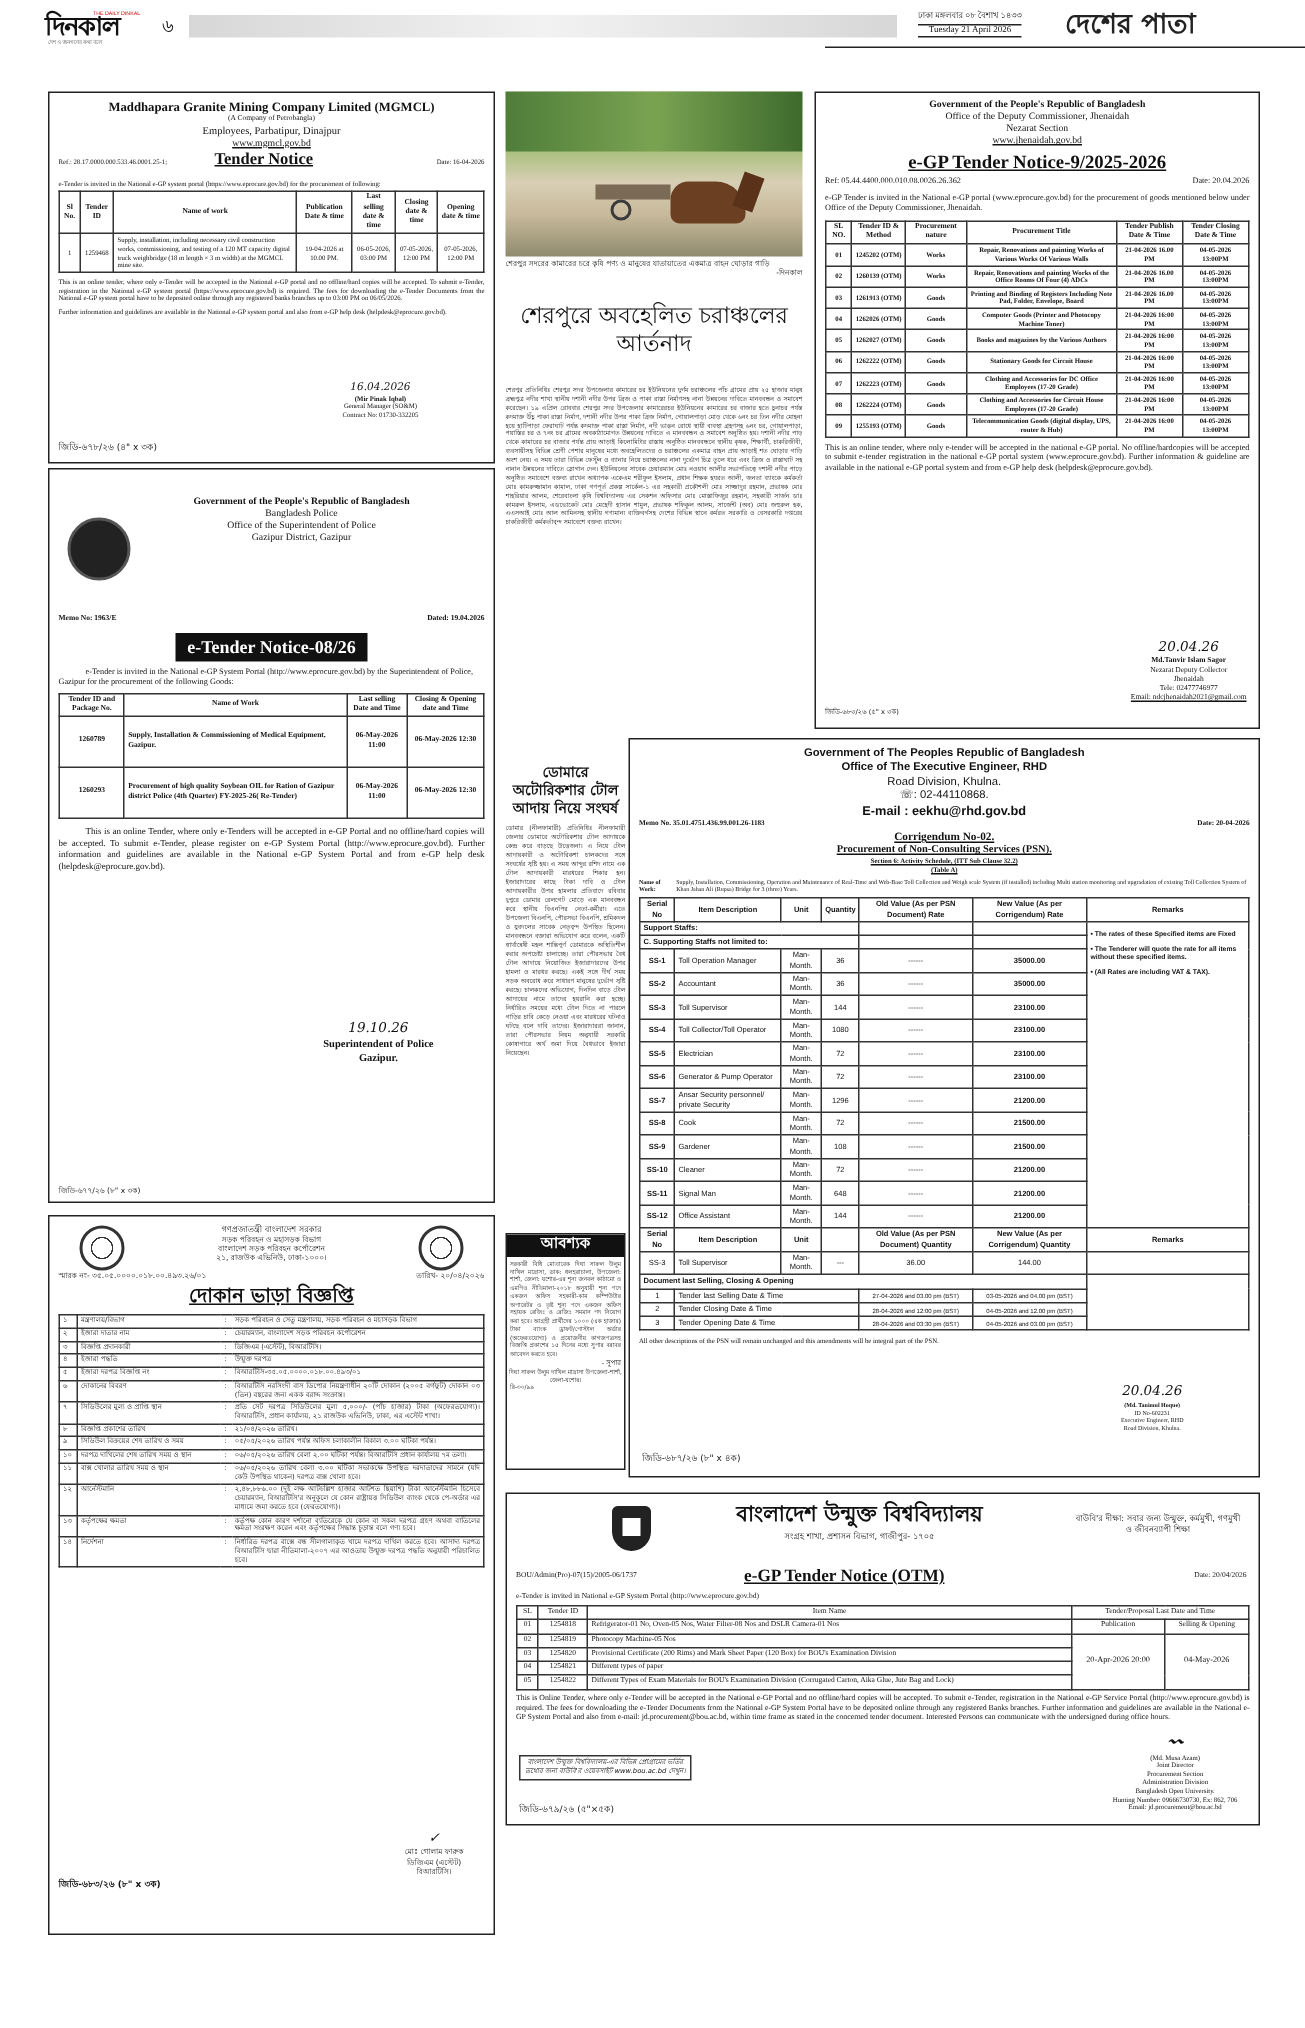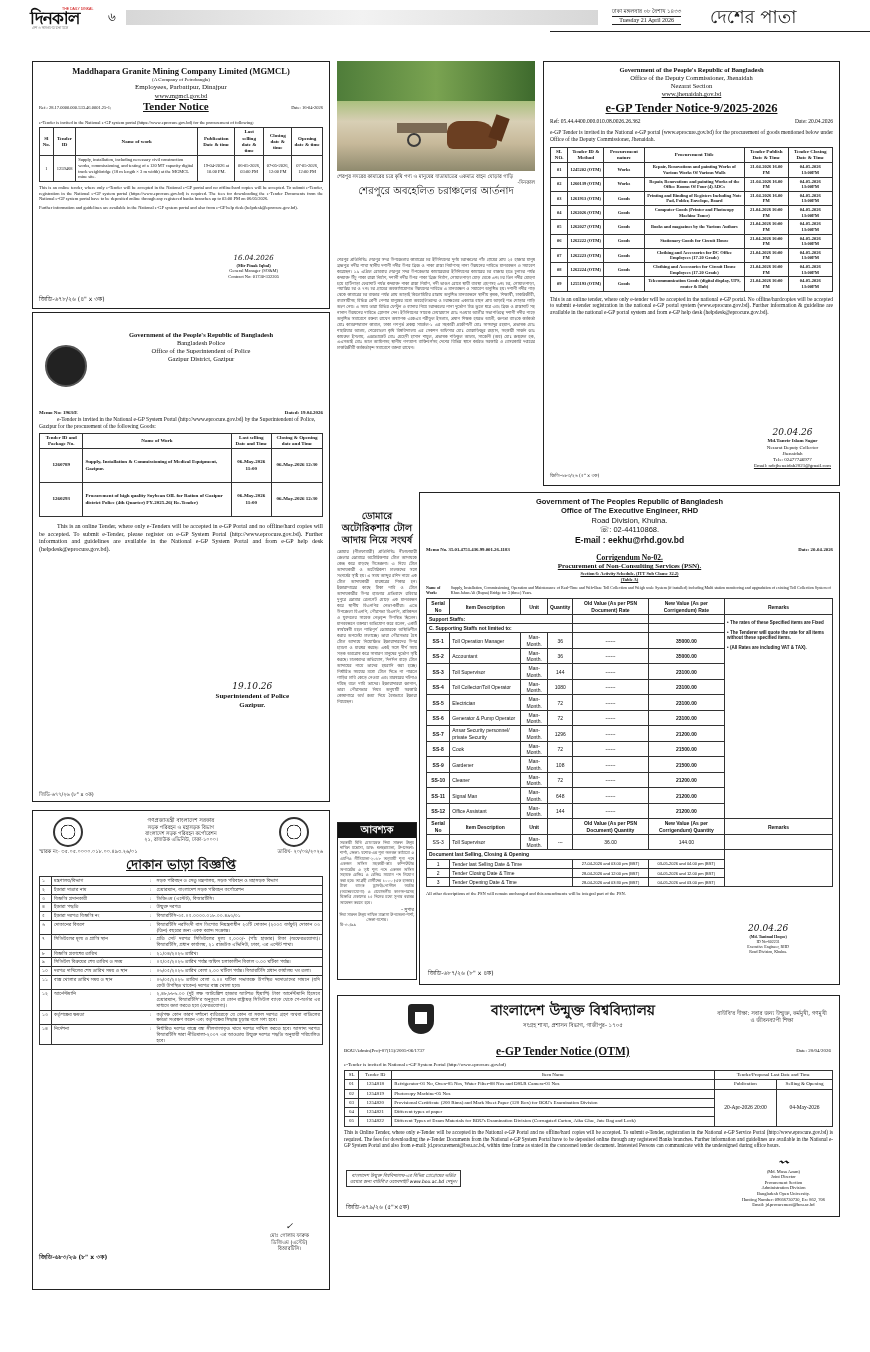--- a/index.html
+++ b/index.html
@@ -15,21 +15,21 @@
 .u{text-decoration:underline}
 .just{text-align:justify}
 
 #hdr{left:30px;top:8px;width:810px;height:22px}
 .logo{position:absolute;left:0;top:0;font-family:"DejaVu Sans",sans-serif;font-weight:bold;font-size:17px;color:#111;letter-spacing:-1px}
 .logo-sub{position:absolute;left:2px;top:18px;font-size:3.5px;color:#444}
 .logo-en{position:absolute;left:32px;top:-1px;font-size:3.5px;color:#c00;font-family:"Liberation Sans",sans-serif}
 .pgnum{position:absolute;left:78px;top:2px;font-size:12px;font-family:"DejaVu Sans",sans-serif}
 .hbar{position:absolute;left:96px;top:2px;width:472px;height:15px;background:linear-gradient(90deg,#d7d7d7,#f2f2f2 50%,#d7d7d7)}
 .hdate{position:absolute;left:582px;top:0;font-size:5.5px;text-align:center}
-.hsec{position:absolute;left:680px;top:-2px;font-size:18px;font-family:"DejaVu Sans",sans-serif;font-weight:400;color:#222}
+.hsec{position:absolute;left:680px;top:-2px;font-size:18px;font-family:"DejaVu Sans",sans-serif;font-weight:700;color:#222}
 .hline{position:absolute;left:520px;top:23px;width:330px;height:1px;background:#222}
 .sig{font-family:"DejaVu Serif",serif;font-style:italic;font-size:9px;color:#111}
 .photo{position:absolute;background:linear-gradient(180deg,#6f9a54 0%,#9bbb6b 30%,#d8cfb5 55%,#c7b99a 75%,#8f8a6e 100%);overflow:hidden}
 .bn{font-family:"DejaVu Sans",sans-serif}
 .emblem{position:absolute;border-radius:50%;background:#222;border:2px solid #555}
 .emblem2{position:absolute;border-radius:50%;border:2px solid #333;background:radial-gradient(circle,#fff 35%,#333 36%,#333 40%,#fff 41%)}
 </style>
 </head>
 <body>
 
@@ -98,21 +98,21 @@
     <div class="abs" style="left:0;top:0;width:198px;height:40px;background:linear-gradient(90deg,#4f7d3a,#7aa351,#3e6a2d)"></div>
     <div class="abs" style="left:110px;top:60px;width:50px;height:28px;background:#6b3f22;border-radius:12px 20px 6px 6px"></div>
     <div class="abs" style="left:155px;top:55px;width:14px;height:24px;background:#5a3219;transform:rotate(20deg)"></div>
     <div class="abs" style="left:60px;top:62px;width:50px;height:10px;background:#7b6a55"></div>
     <div class="abs" style="left:70px;top:72px;width:14px;height:14px;border-radius:50%;border:2px solid #3b3b3b"></div>
   </div>
   <div class="bn" style="position:absolute;top:112px;left:0;width:198px;font-size:5px">
     <span>শেরপুর সদরের কামারের চরে কৃষি পণ্য ও মানুষের যাতায়াতের একমাত্র বাহন ঘোড়ার গাড়ি</span>
     <div style="text-align:right">-দিনকাল</div>
   </div>
-  <div class="abs c bn" style="top:124px;left:0;width:198px;font-size:10px">শেরপুরে অবহেলিত চরাঞ্চলের আর্তনাদ</div>
+  <div class="abs c bn" style="top:140px;left:0;width:198px;font-size:15px">শেরপুরে অবহেলিত চরাঞ্চলের আর্তনাদ</div>
   <div class="abs bn just" style="top:196px;left:0;width:198px;height:248px;font-size:4.15px;line-height:1.42;overflow:hidden">শেরপুর প্রতিনিধিঃ শেরপুর সদর উপজেলার কামারের চর ইউনিয়নের দুর্গম চরাঞ্চলের পাঁচ গ্রামের প্রায় ২৫ হাজার মানুষ ব্রহ্মপুত্র নদীর শাখা স্থানীয় দশানী নদীর উপর ব্রিজ ও পাকা রাস্তা নির্মাণসহ নানা উন্নয়নের দাবিতে মানববন্ধন ও সমাবেশ করেছেন। ১৯ এপ্রিল রোববার শেরপুর সদর উপজেলার কামারেরচর ইউনিয়নের কামারের চর বাজার হতে চুনাচর পর্যন্ত কদমাক্ত উঁচু পাকা রাস্তা নির্মাণ, দশানী নদীর উপর পাকা ব্রিজ নির্মাণ, গোয়ালপাড়া মোড় থেকে ৬নং চর তিন নদীর মোহনা হয়ে হাটিপাড়া ফেরাঘাট পর্যন্ত কদমাক্ত পাকা রাস্তা নির্মাণ, নদী ভাঙন রোধে স্থায়ী ব্যবস্থা গ্রহণসহ ৬নং চর, গোয়ালপাড়া, পয়াস্তির চর ও ৭নং চর গ্রামের অবকাঠামোগত উন্নয়নের দাবিতে এ মানববন্ধন ও সমাবেশ অনুষ্ঠিত হয়। দশানী নদীর পাড় থেকে কামারের চর বাজার পর্যন্ত প্রায় আড়াই কিলোমিটার রাস্তায় অনুষ্ঠিত মানববন্ধনে স্থানীয় কৃষক, শিক্ষার্থী, চাকরিজীবী, ব্যবসায়ীসহ বিভিন্ন শ্রেণী পেশার মানুষের মধ্যে অবহেলিতদের ও চরাঞ্চলের একমাত্র বাহন প্রায় আড়াই শত ঘোড়ার গাড়ি অংশ নেয়। এ সময় তারা বিভিন্ন ফেস্টুন ও ব্যানার নিয়ে চরাঞ্চলের নানা দুর্ভোগ চিত্র তুলে ধরে এবং ব্রিজ ও রাস্তাঘাট সহ নানান উন্নয়নের দাবিতে স্লোগান দেন। ইউনিয়নের সাবেক চেয়ারম্যান মোঃ নওয়াব আলীর সভাপতিত্বে দশানী নদীর পাড়ে অনুষ্ঠিত সমাবেশে বক্তব্য রাখেন অধ্যাপক একেএম শরীফুল ইসলাম, প্রধান শিক্ষক হযরত আলী, জনতা ব্যাংকে কর্মকর্তা মোঃ কামরুজ্জামান কামাল, ঢাকা গণপূর্ত প্রকল্প সার্কেল-১ এর সহকারী প্রকৌশলী মোঃ সাজ্জাদুর রহমান, প্রভাষক মোঃ শাহরিয়ার আলম, শেরেবাংলা কৃষি বিশ্ববিদ্যালয় এর সেকশন অফিসার মোঃ মোস্তাফিজুর রহমান, সহকারী সার্জন ডাঃ কামরুল ইসলাম, এডভোকেট মোঃ মেহেদী হাসান শামুল, প্রভাষক শফিকুল আলম, সার্জেন্ট (অব) মোঃ জহুরুল হক, এএসআই মোঃ আল আমিনসহ স্থানীয় গণ্যমান্য ব্যক্তিবর্গসহ দেশের বিভিন্ন স্থানে কর্মরত সরকারি ও বেসরকারি দপ্তরের চাকরিজীবী কর্মকর্তাবৃন্দ সমাবেশে বক্তব্য রাখেন।</div>
 </div>
 
 <div class="box" style="left:543px;top:61px;width:297px;height:425px;padding:4px 6px">
   <div class="c b" style="font-size:6.5px">Government of the People's Republic of Bangladesh</div>
   <div class="c" style="font-size:6.5px">Office of the Deputy Commissioner, Jhenaidah</div>
   <div class="c" style="font-size:6.5px">Nezarat Section</div>
   <div class="c u" style="font-size:6.5px">www.jhenaidah.gov.bd</div>
   <div class="c b u" style="font-size:12.5px;margin:2px 0">e-GP Tender Notice-9/2025-2026</div>
   <div style="display:flex;justify-content:space-between;font-size:5.5px">
@@ -220,20 +220,23 @@
 
 <div class="box" style="left:32px;top:312px;width:298px;height:490px;padding:4px 6px">
   <div class="emblem" style="left:12px;top:32px;width:42px;height:42px"></div>
   <div class="c b" style="margin-left:40px;font-size:6.5px;margin-top:14px">Government of the People's Republic of Bangladesh</div>
   <div class="c" style="margin-left:40px;font-size:6.5px">Bangladesh Police</div>
   <div class="c" style="margin-left:40px;font-size:6.5px">Office of the Superintendent of Police</div>
   <div class="c" style="margin-left:40px;font-size:6.5px">Gazipur District, Gazipur</div>
   <div style="display:flex;justify-content:space-between;font-size:5px;margin-top:46px" class="b">
     <span>Memo No: 1963/E</span>
     <span>Dated: 19.04.2026</span>
+  </div>
+  <div class="c" style="margin:6px 0 4px">
+    <span class="b" style="display:inline-block;background:#111;color:#fff;font-size:12px;padding:2px 8px">e-Tender Notice-08/26</span>
   </div>
   <div style="font-size:5.5px;text-indent:18px;margin-bottom:3px">e-Tender is invited in the National e-GP System Portal (http://www.eprocure.gov.bd) by the Superintendent of Police, Gazipur for the procurement of the following Goods:</div>
   <table>
     <thead>
         <tr id="po-head">
           <th>Tender ID and Package No.</th>
           <th>Name of Work</th>
           <th>Last selling Date and Time</th>
           <th>Closing &amp; Opening date and Time</th>
         </tr>

